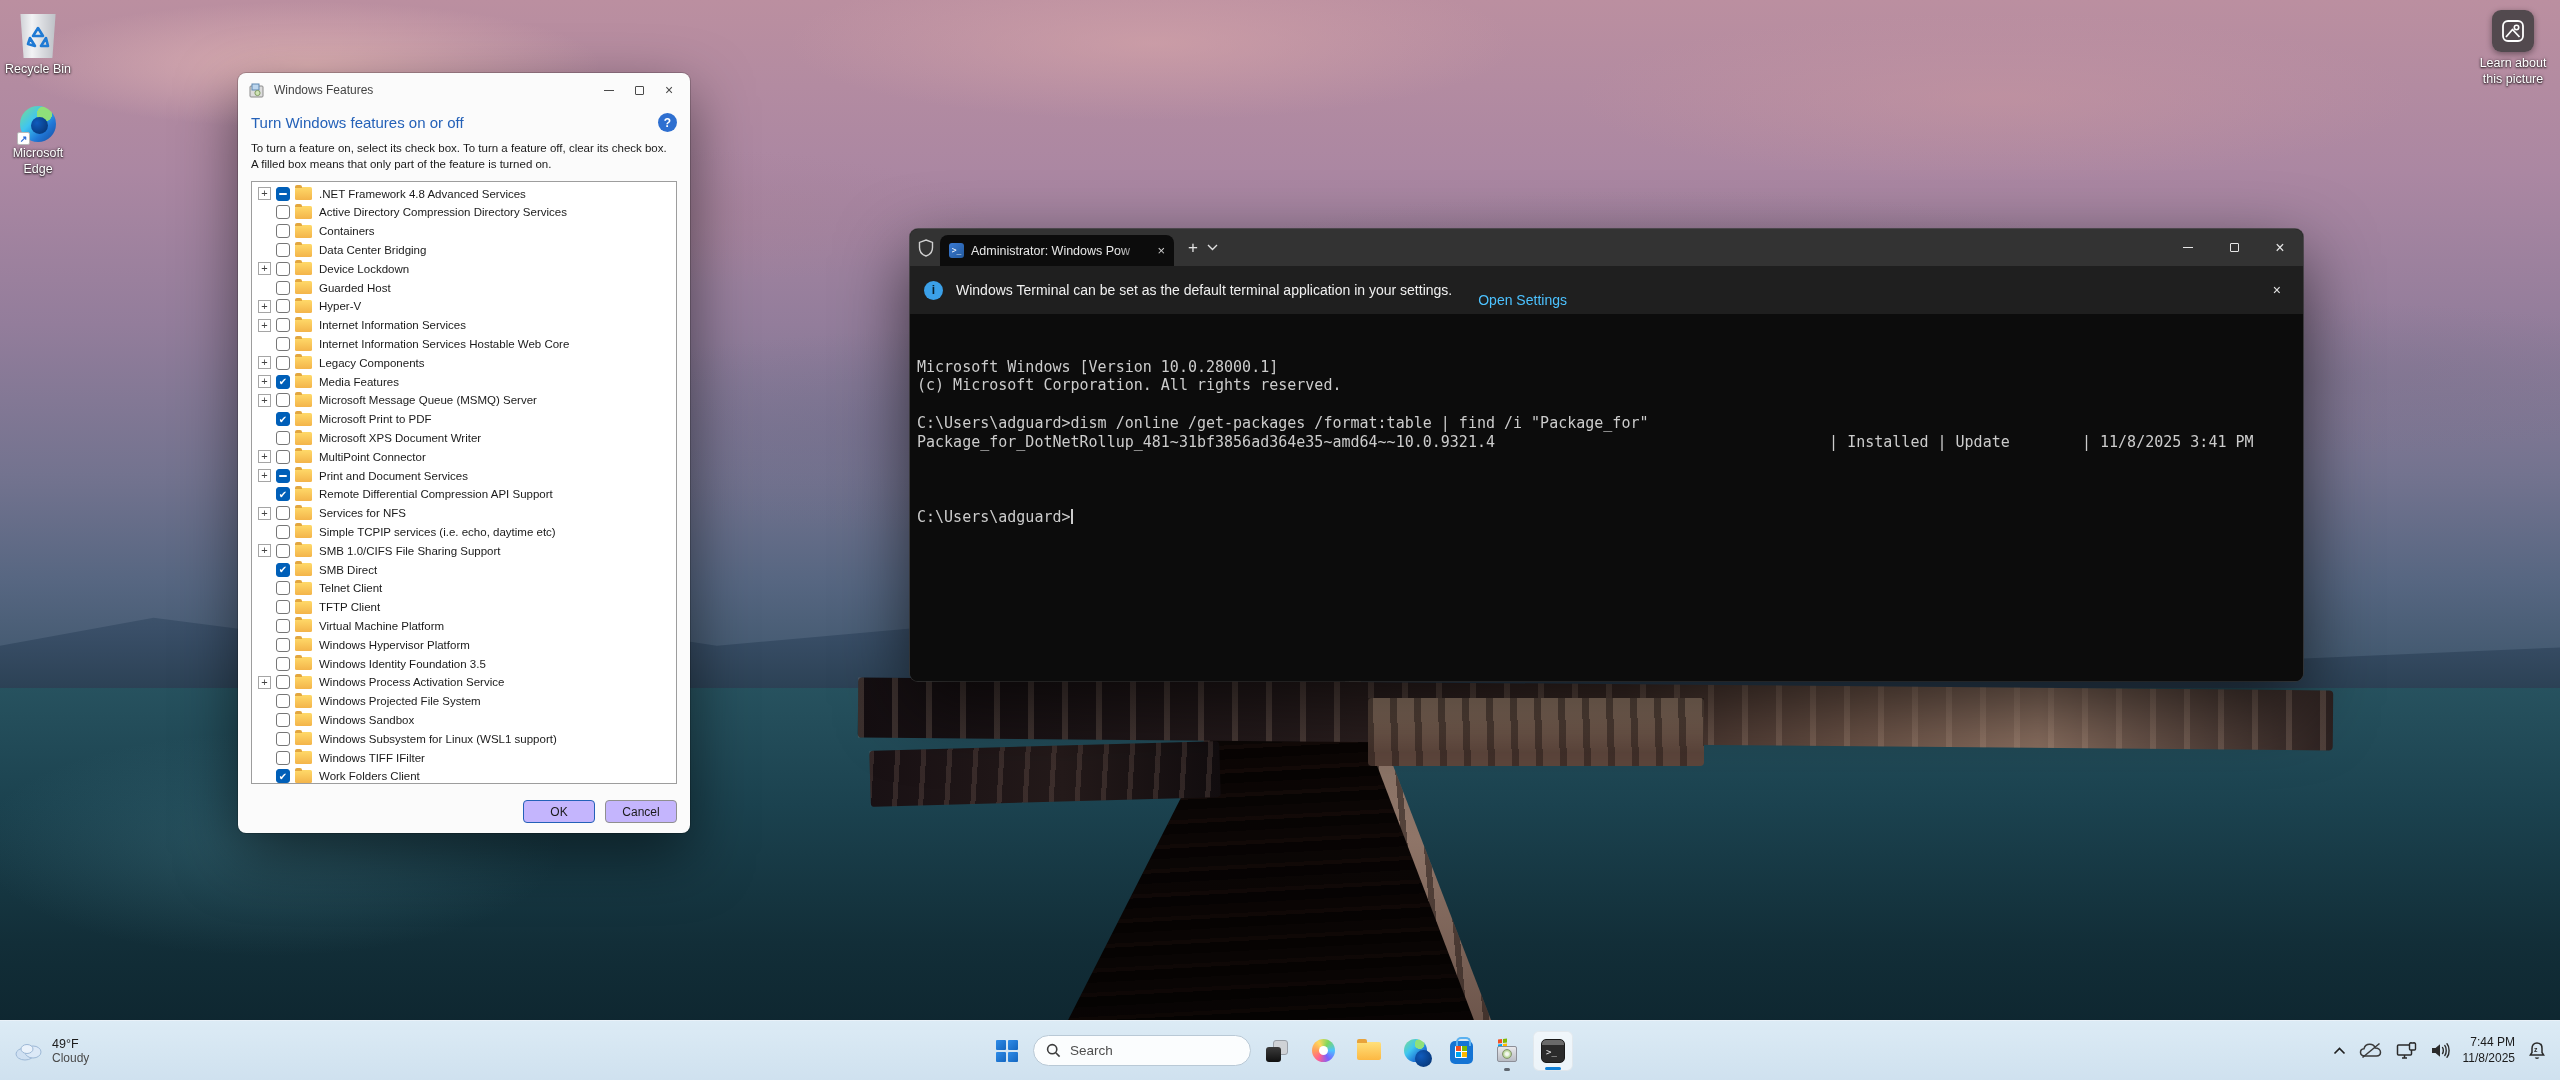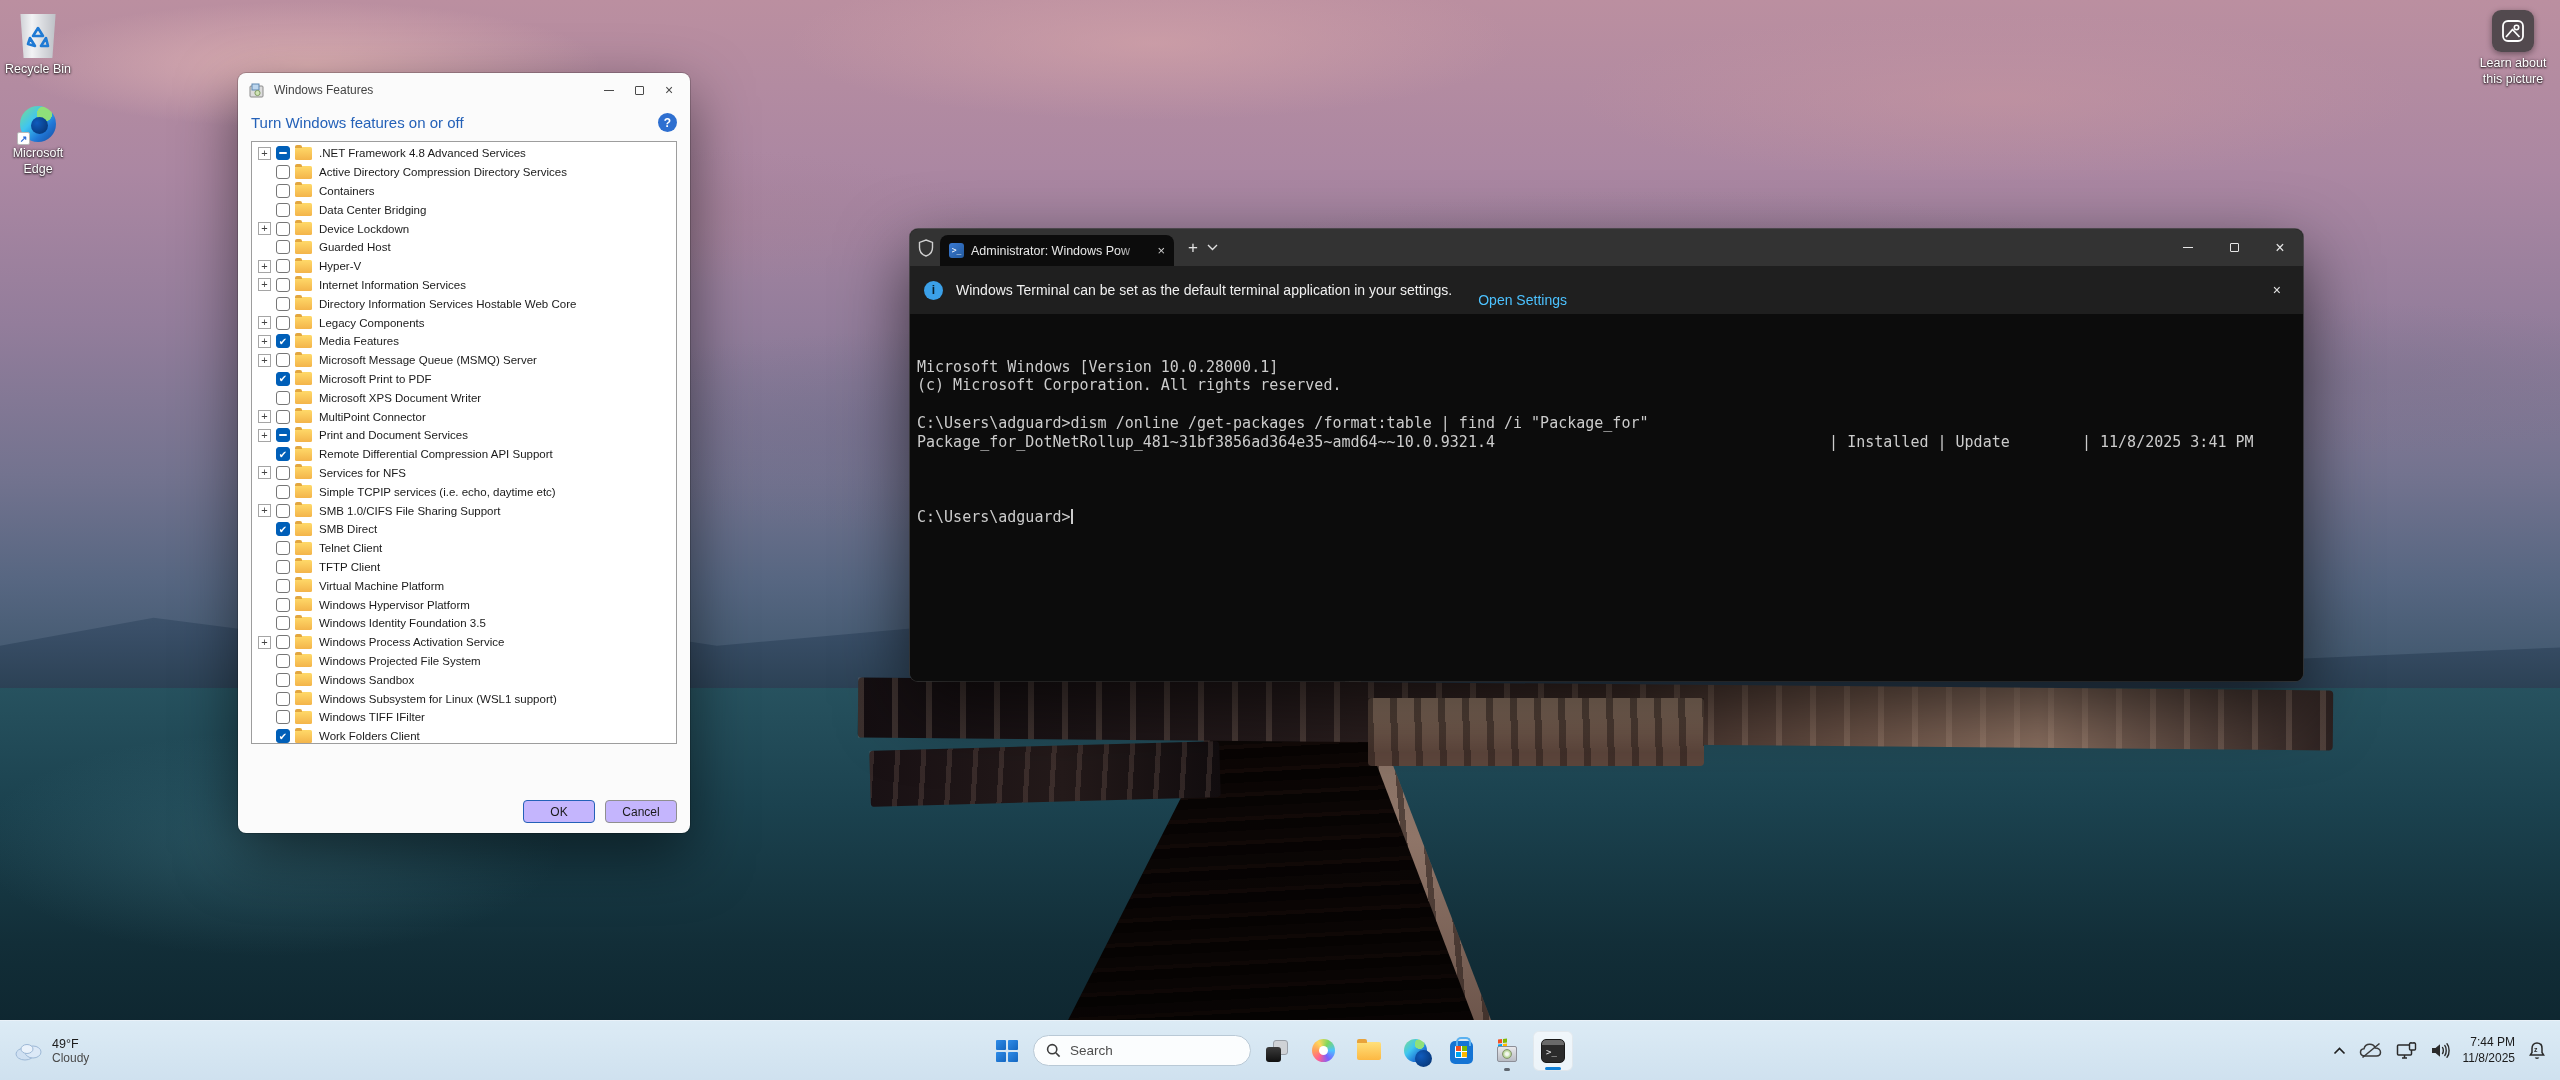--- a/index.html
+++ b/index.html
@@ -253,20 +253,24 @@
       <span class="dlg-btn">
           <i class="glyph-max"></i>
         </span>
       <span class="dlg-btn glyph-close">×</span>
     </div>
     <div class="dlg-body">
       <div class="dlg-header">
         <h1>Turn Windows features on or off</h1>
         <span class="help">?</span>
       </div>
+      <div class="dlg-desc">
+        <span>To turn a feature on, select its check box. To turn a feature off, clear its check box.</span><br>
+        <span>A filled box means that only part of the feature is turned on.</span>
+      </div>
       <div class="feat-list">
   <div class="feat-row">
     <span class="expander">+</span>
     <span class="cb mixed">
               <span class="mixbar"></span>
             </span>
     <span class="folder"></span>
     <span class="feat-label">.NET Framework 4.8 Advanced Services</span>
   </div>
 
@@ -316,21 +320,21 @@
     <span class="expander">+</span>
     <span class="cb unchecked"></span>
     <span class="folder"></span>
     <span class="feat-label">Internet Information Services</span>
   </div>
 
   <div class="feat-row">
     <span class="expander hidden"></span>
     <span class="cb unchecked"></span>
     <span class="folder"></span>
-    <span class="feat-label">Directory Information Services Hostable Web Core</span>
+    <span class="feat-label">Internet Information Services Hostable Web Core</span>
   </div>
 
   <div class="feat-row">
     <span class="expander">+</span>
     <span class="cb unchecked"></span>
     <span class="folder"></span>
     <span class="feat-label">Legacy Components</span>
   </div>
 
   <div class="feat-row">

